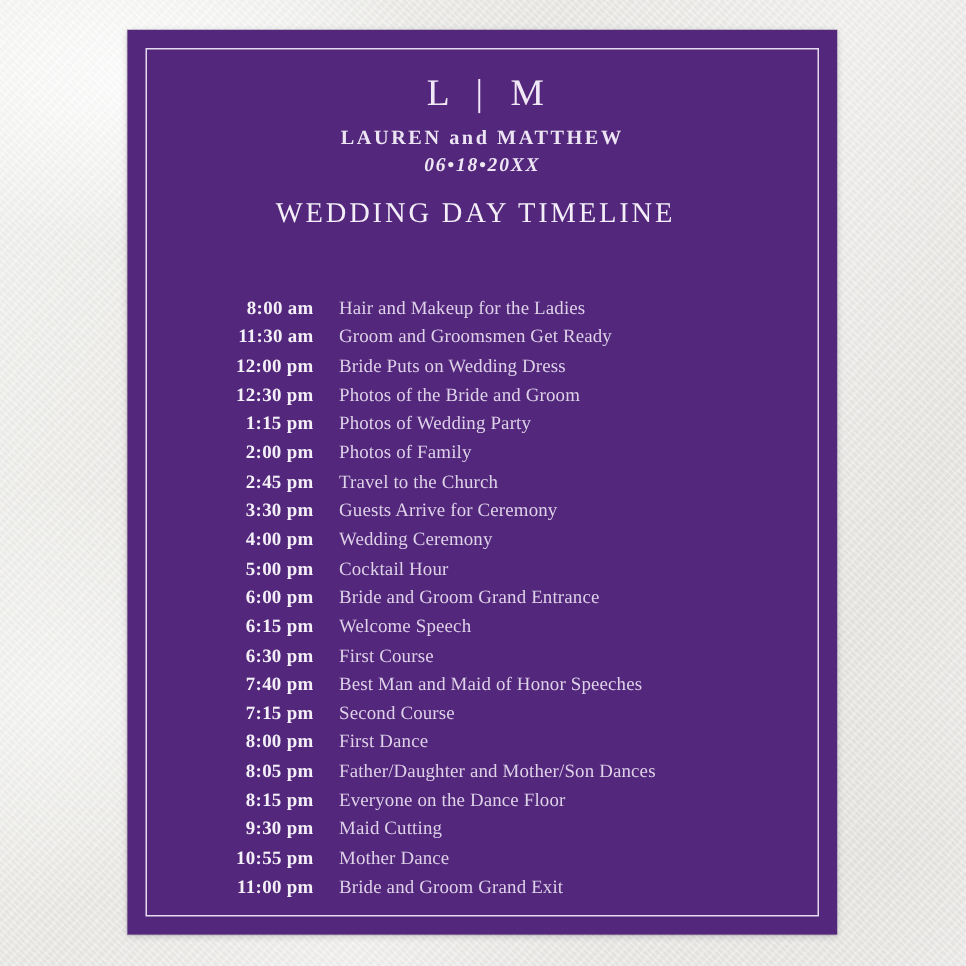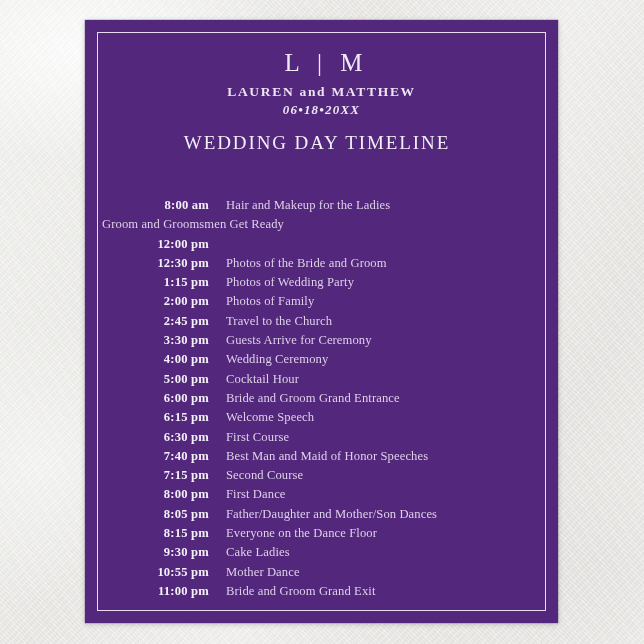--- a/index.html
+++ b/index.html
@@ -166,24 +166,26 @@
     <div class="couple">LAUREN and MATTHEW</div>
     <div class="date">06•18•20XX</div>
     <div class="doc-title">WEDDING DAY TIMELINE</div>
 
     <div id="timeline">
         <div class="tl-row">
           <div class="tl-time">8:00 am</div>
           <div class="tl-event">Hair and Makeup for the Ladies</div>
         </div>
         <div class="tl-row">
+          <div class="tl-time">11:30 am</div>
           <div class="tl-event">Groom and Groomsmen Get Ready</div>
         </div>
         <div class="tl-row">
           <div class="tl-time">12:00 pm</div>
+          <div class="tl-event">Bride Puts on Wedding Dress</div>
         </div>
         <div class="tl-row">
           <div class="tl-time">12:30 pm</div>
           <div class="tl-event">Photos of the Bride and Groom</div>
         </div>
         <div class="tl-row">
           <div class="tl-time">1:15 pm</div>
           <div class="tl-event">Photos of Wedding Party</div>
         </div>
         <div class="tl-row">
@@ -233,21 +235,21 @@
         <div class="tl-row">
           <div class="tl-time">8:05 pm</div>
           <div class="tl-event">Father/Daughter and Mother/Son Dances</div>
         </div>
         <div class="tl-row">
           <div class="tl-time">8:15 pm</div>
           <div class="tl-event">Everyone on the Dance Floor</div>
         </div>
         <div class="tl-row">
           <div class="tl-time">9:30 pm</div>
-          <div class="tl-event">Cake Ladies</div>
+          <div class="tl-event">Maid Cutting</div>
         </div>
         <div class="tl-row">
           <div class="tl-time">10:55 pm</div>
           <div class="tl-event">Mother Dance</div>
         </div>
         <div class="tl-row">
           <div class="tl-time">11:00 pm</div>
           <div class="tl-event">Bride and Groom Grand Exit</div>
         </div>
       </div>

